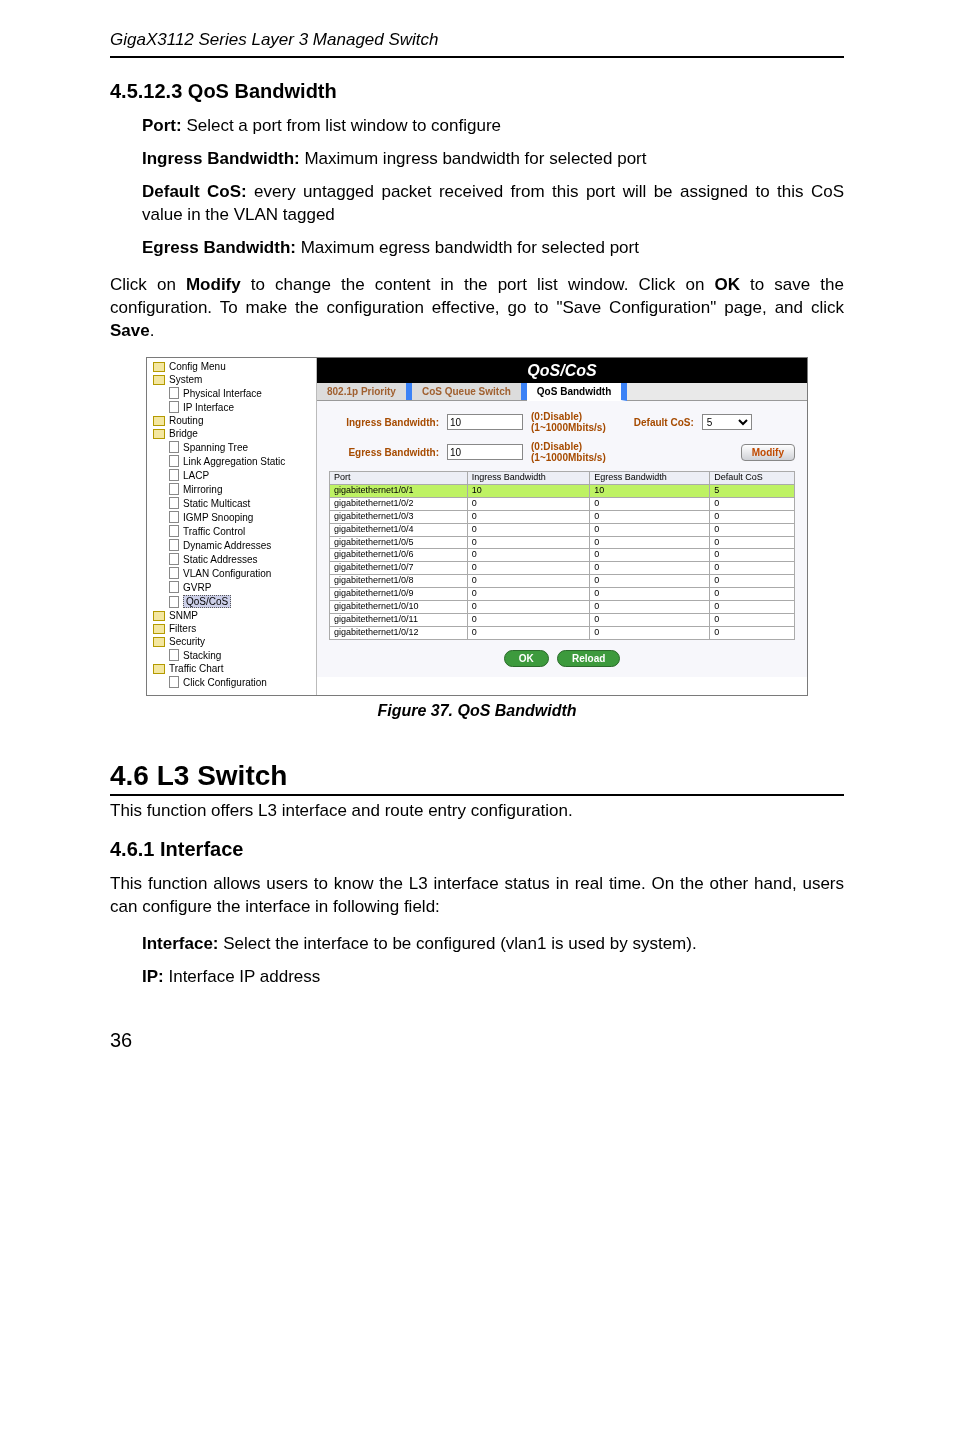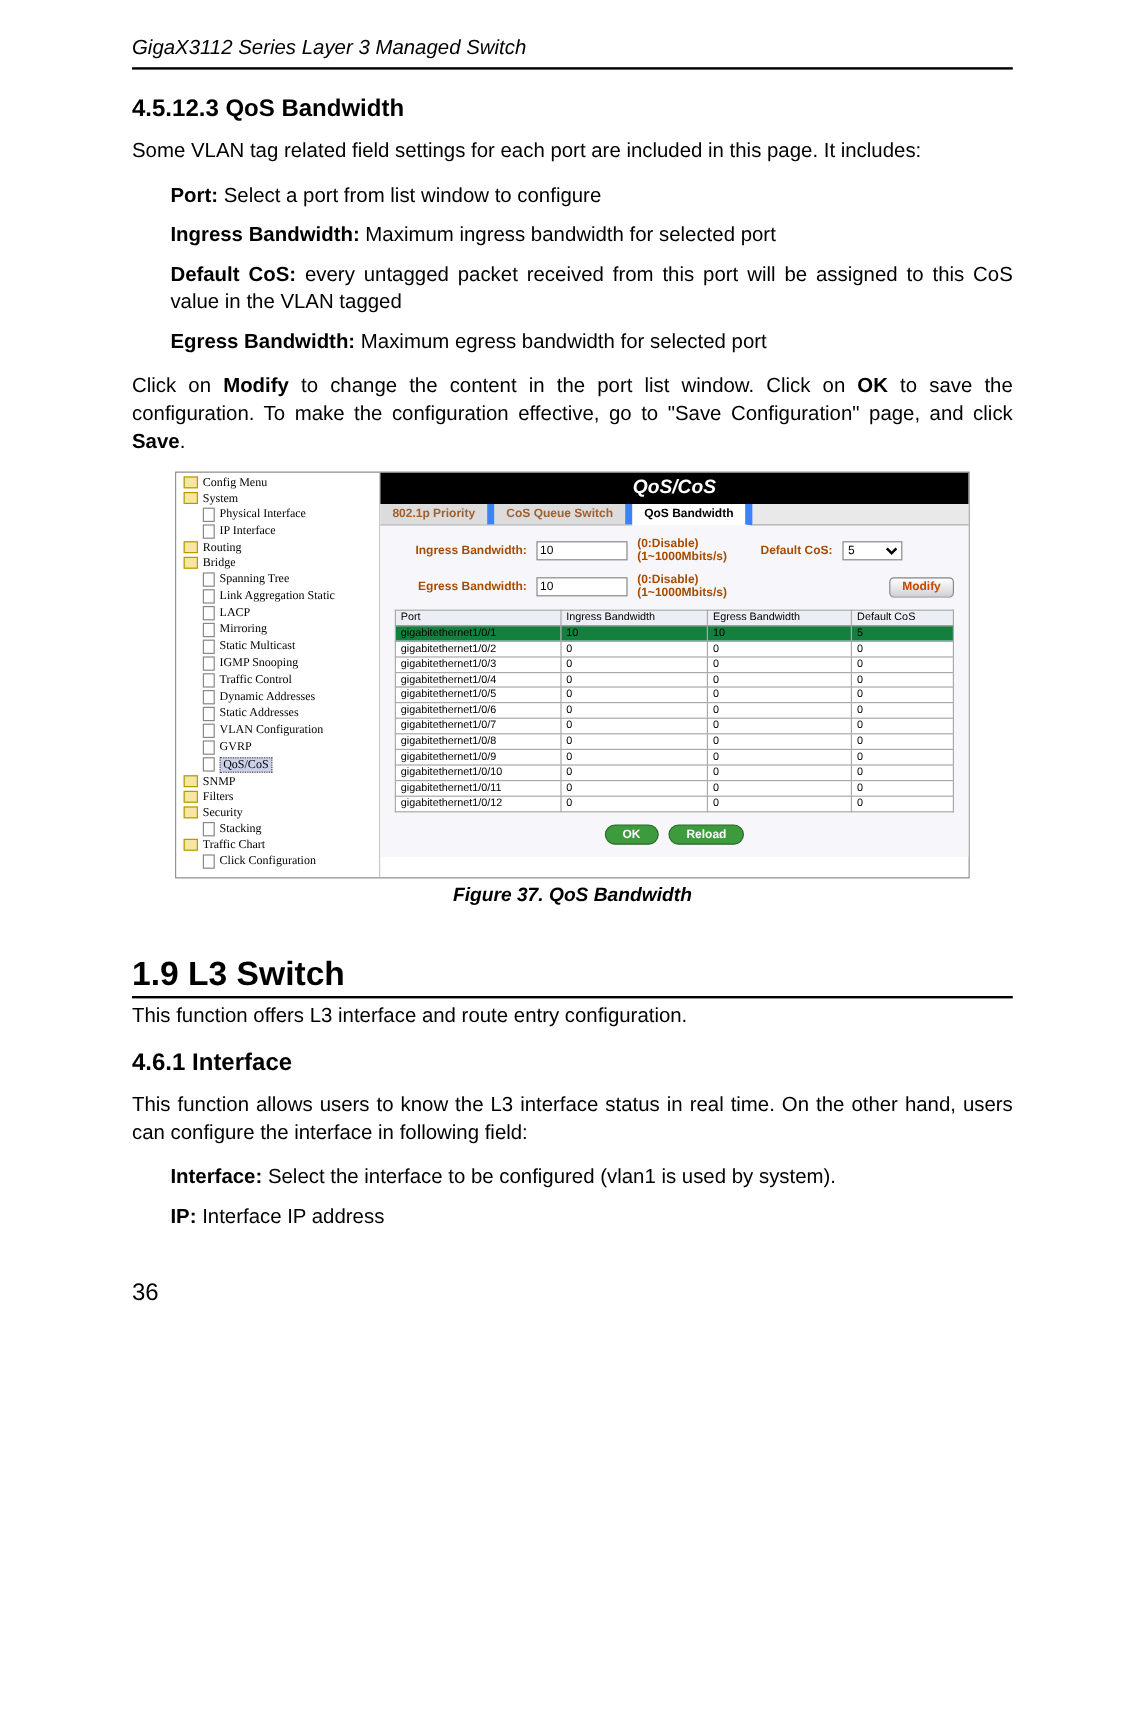--- a/index.html
+++ b/index.html
@@ -83,25 +83,24 @@
     width: 170px;
     border-right: 1px solid #bbb;
     background: #fff;
     padding: 2px 2px 6px 2px;
     box-sizing: border-box;
     font-size: 10px;
     color: #000;
   }
   .shot-tree .node {
     display: flex;
-    align-items: flex-start;
+    align-items: flex-end;
     gap: 4px;
     padding: 1px 0 1px 4px;
     white-space: nowrap;
-    font-family: Liberation Serif, serif;
   }
   .shot-tree .lvl1 { padding-left: 4px; }
   .shot-tree .lvl2 { padding-left: 20px; }
   .shot-tree .folder-icon {
     width: 10px; height: 8px; background: #f4e7a0; border:1px solid #b49a00;
   }
   .shot-tree .file-icon {
     width: 8px; height: 10px; background: #fff; border:1px solid #888;
   }
   .shot-tree .hl { background: #cdd0e9; border: 1px dotted #555; display:inline-block; padding:0 2px;}
@@ -202,37 +201,36 @@
     border: 1px solid #aaa;
     padding: 1px 4px;
     text-align: left;
     background: #fff;
   }
   .port-table th {
     background: #eceef5;
     font-weight: normal;
   }
   .port-table tr.sel td {
-    background: #15803d;
+    background: #bef264;
   }
   .bottom-btns {
     text-align: center;
     margin-top: 10px;
   }
 </style>
 </head>
 <body>
 
 <div class="page">
 
   <div class="running-head">GigaX3112 Series Layer 3 Managed Switch</div>
 
   <h3 class="section">4.5.12.3  QoS Bandwidth</h3>
 
-  <p class="body">Some VLAN tag related field settings for each port are included in this page. It includes:</p>
 
   <div class="indent-list">
     <p><span class="bold">Port:</span><span> Select a port from list window to configure</span></p>
     <p><span class="bold">Ingress Bandwidth:</span><span> Maximum ingress bandwidth for selected port</span></p>
     <p><span class="bold">Default CoS:</span><span> every untagged packet received from this port will be assigned to this CoS value in the VLAN tagged</span></p>
     <p><span class="bold">Egress Bandwidth:</span><span> Maximum egress bandwidth for selected port</span></p>
   </div>
 
   <p class="body">
     <span>Click on </span><span class="bold">Modify</span><span> to change the content in the port list window. Click on </span><span class="bold">OK</span><span> to save the configuration. To make the configuration effective, go to "Save Configuration" page, and click </span><span class="bold">Save</span><span>.</span>
@@ -452,21 +450,21 @@
             &nbsp;
             <span class="btn btn-green">Reload</span>
           </div>
         </div>
       </div>
     </div>
   </div>
 
   <div class="figure-caption">Figure 37. QoS Bandwidth</div>
 
-  <h2 class="major">1.9 L3 Switch</h2>
+  <h2 class="major">4.6 L3 Switch</h2>
   <p class="body">This function offers L3 interface and route entry configuration.</p>
 
   <h3 class="sub">4.6.1   Interface</h3>
   <p class="body">This function allows users to know the L3 interface status in real time. On the other hand, users can configure the interface in following field:</p>
 
   <div class="indent-list">
     <p><span class="bold">Interface:</span><span> Select the interface to be configured (vlan1 is used by system).</span></p>
     <p><span class="bold">IP:</span><span> Interface IP address</span></p>
   </div>
 

